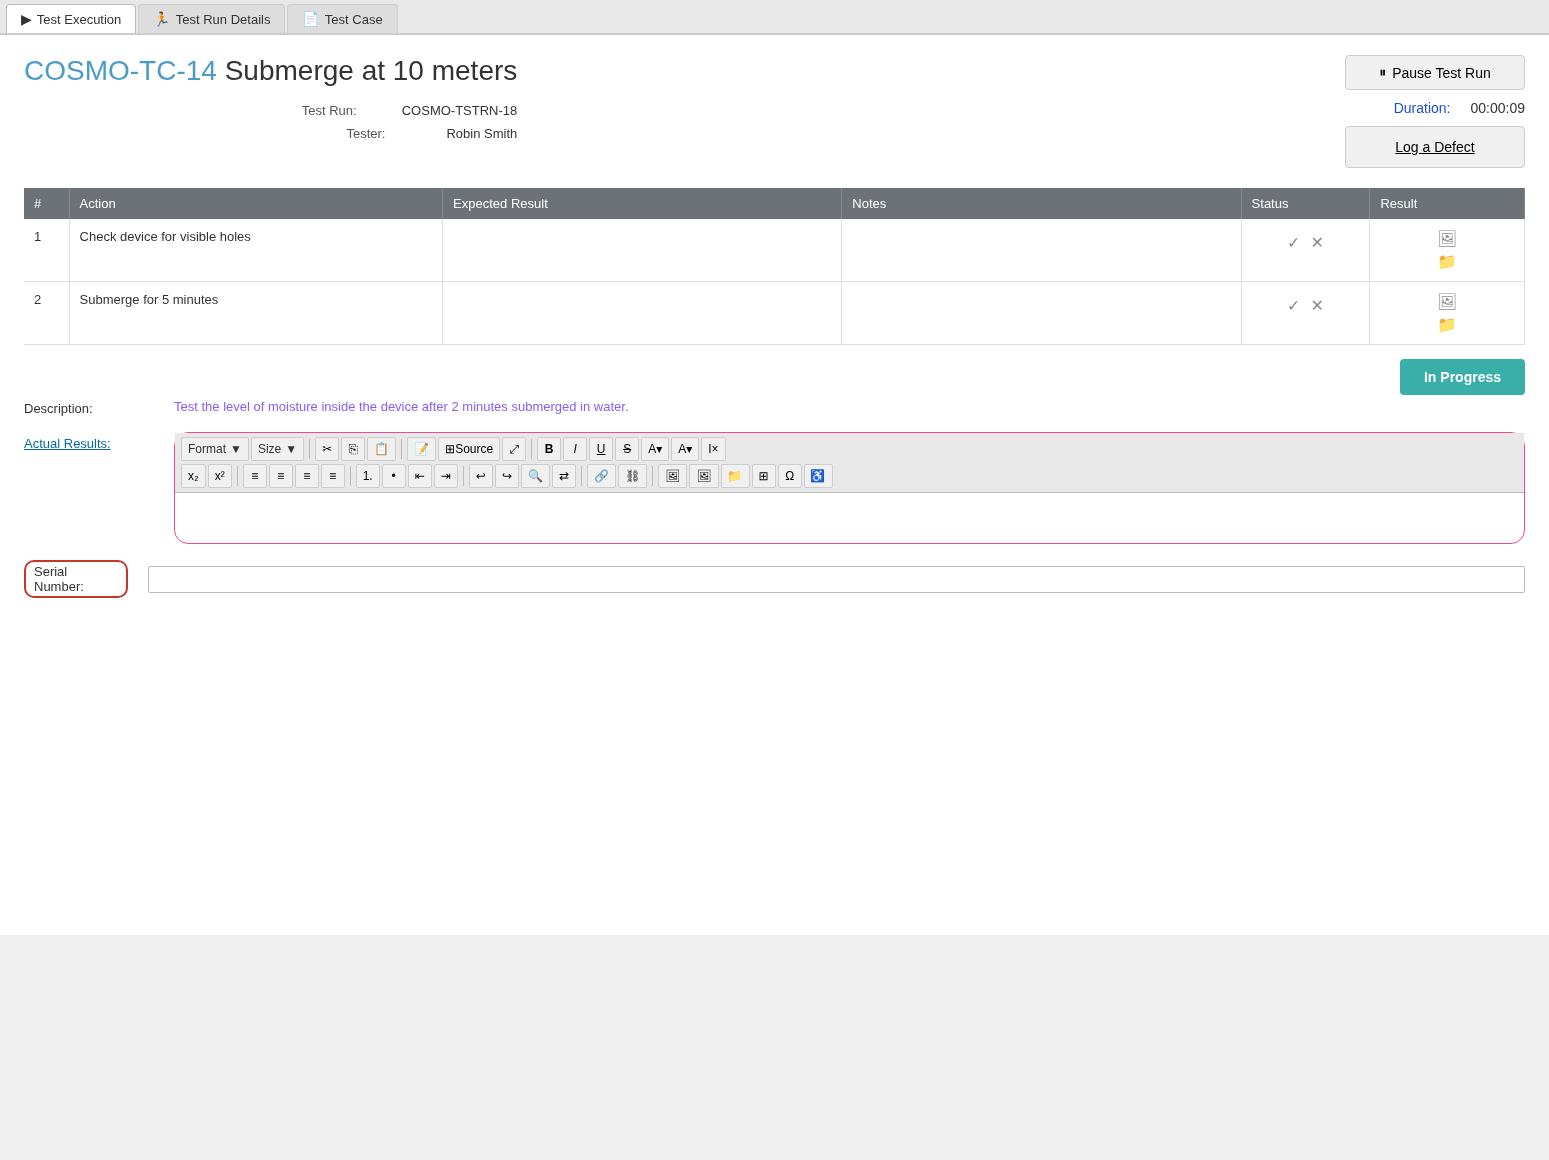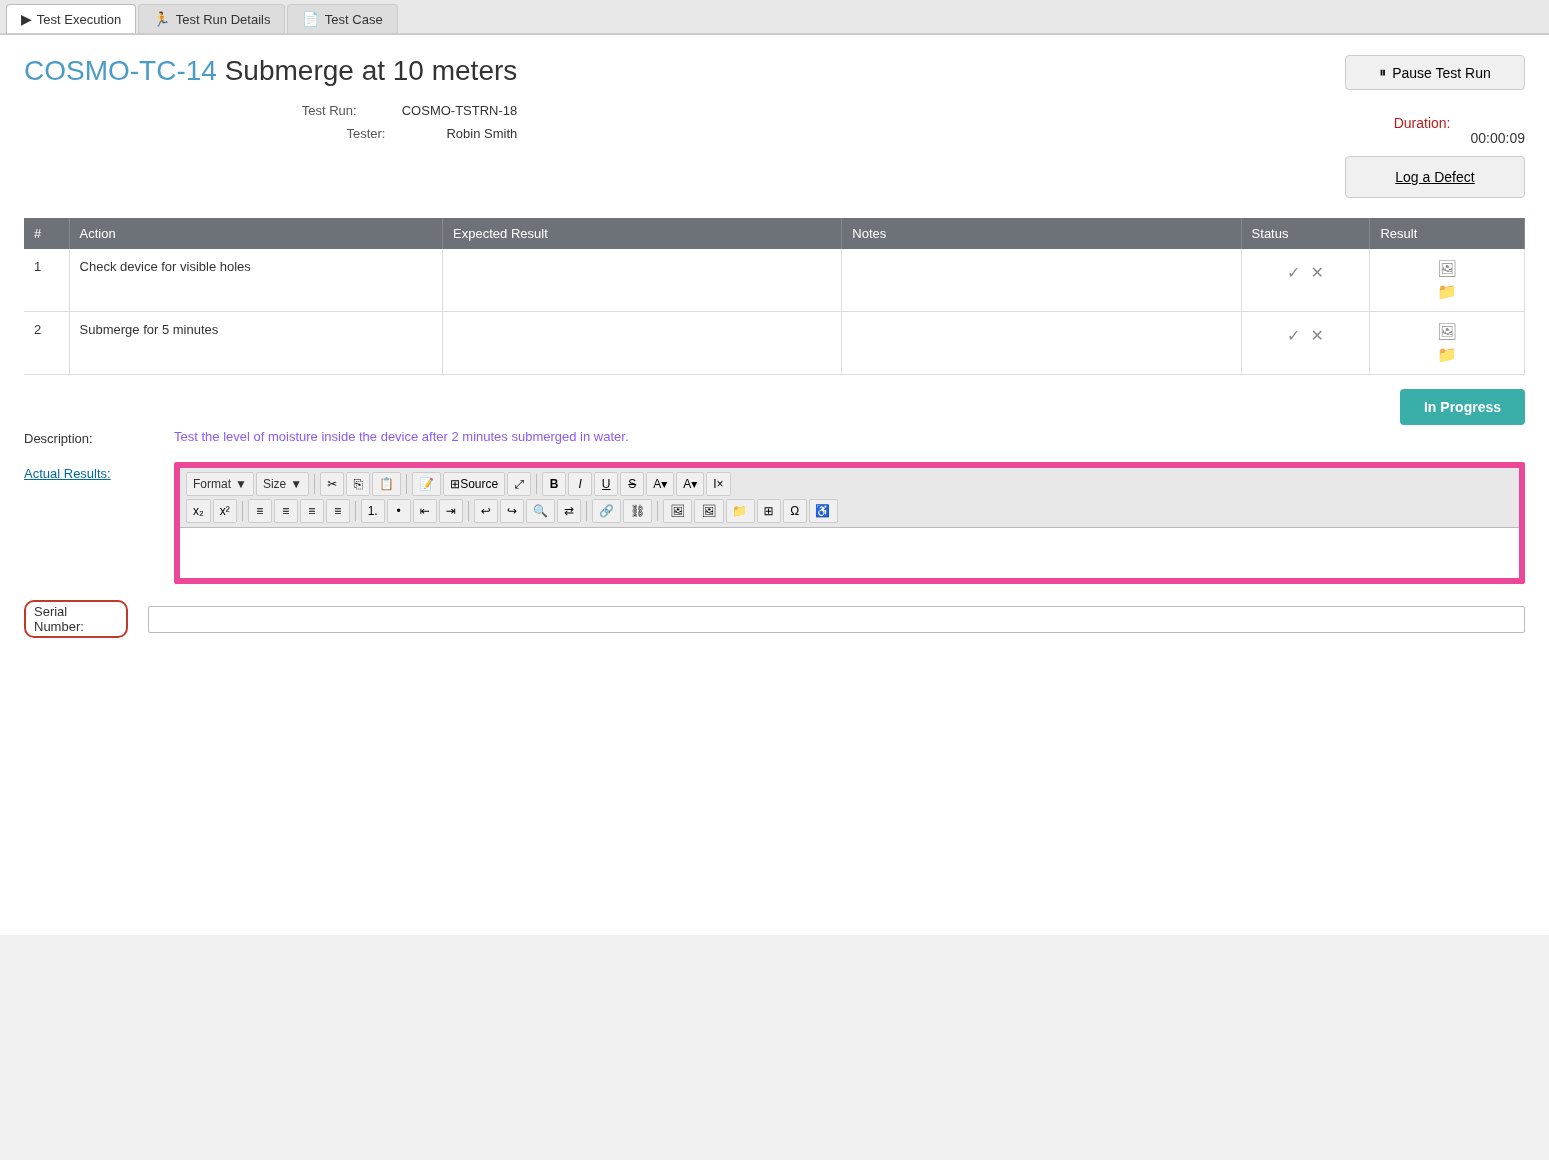--- a/index.html
+++ b/index.html
@@ -85,22 +85,22 @@
       font-size: 14px;
       min-width: 180px;
       justify-content: center;
     }
     .duration-row {
       display: flex;
       align-items: center;
       gap: 20px;
       font-size: 14px;
     }
-    .duration-label { color: #b91c1c; }
-    .duration-value { font-weight: 500; margin-top: 30px; }
+    .duration-label { color: #1d4ed8; }
+    .duration-value { font-weight: 500; }
     .log-defect-btn {
       padding: 12px 20px;
       background: #f0f0f0;
       border: 1px solid #ccc;
       border-radius: 4px;
       cursor: pointer;
       font-size: 14px;
       min-width: 180px;
       text-decoration: underline;
     }
@@ -207,22 +207,22 @@
     .actual-label {
       width: 130px;
       font-size: 13px;
       color: #0369a1;
       padding-top: 4px;
       flex-shrink: 0;
       text-decoration: underline;
     }
     .editor-wrapper {
       flex: 1;
-      border: 6px solid #ec4899;
-      border-radius: 2px;
+      border: 1px solid #ec4899;
+      border-radius: 14px;
       background: #fff;
     }
     .editor-toolbar {
       background: #e8e8e8;
       border-bottom: 1px solid #bbb;
       padding: 4px 6px;
       display: flex;
       flex-direction: column;
       gap: 3px;
     }

